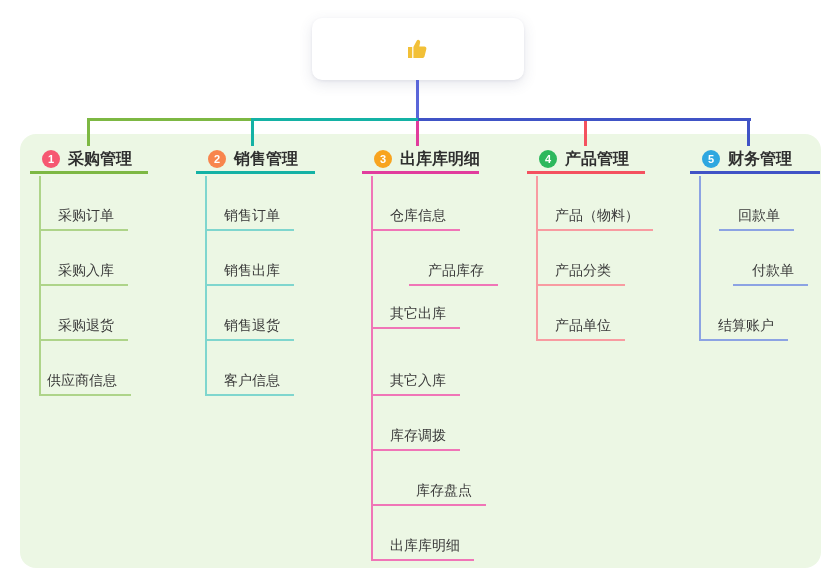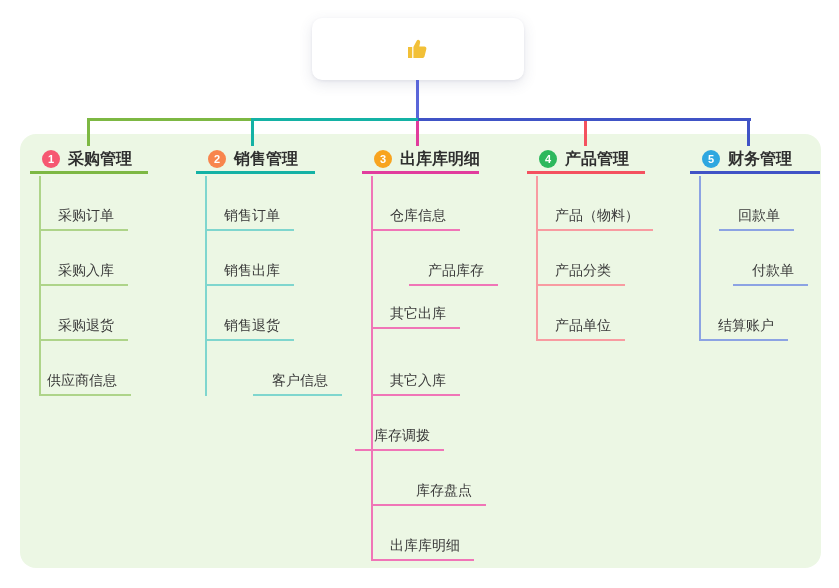--- a/index.html
+++ b/index.html
@@ -76,31 +76,31 @@
       <div class="child-node" style="left: 39px; top: 316px; border-bottom: 2px solid rgb(174, 212, 137); text-align: center;">采购退货</div>
       <div class="child-node" style="left: 39px; top: 371px; border-bottom: 2px solid rgb(174, 212, 137); padding-left: 8px;">供应商信息</div>
       <div class="branch-title" style="left: 196px; width: 107px; border-bottom: 3px solid rgb(20, 178, 165);">
         <span class="badge" style="background: rgb(248, 133, 77);">2</span>
         <span>销售管理</span>
       </div>
       <div class="line" style="left: 205px; top: 176px; width: 2px; height: 220px; background: rgb(127, 214, 206);"></div>
       <div class="child-node" style="left: 205px; top: 206px; border-bottom: 2px solid rgb(127, 214, 206);">销售订单</div>
       <div class="child-node" style="left: 205px; top: 261px; border-bottom: 2px solid rgb(127, 214, 206);">销售出库</div>
       <div class="child-node" style="left: 205px; top: 316px; border-bottom: 2px solid rgb(127, 214, 206); text-align: center;">销售退货</div>
-      <div class="child-node" style="left: 205px; top: 371px; border-bottom: 2px solid rgb(127, 214, 206); margin-left: 48px;">客户信息</div>
+      <div class="child-node" style="left: 205px; top: 371px; border-bottom: 2px solid rgb(127, 214, 206);">客户信息</div>
       <div class="branch-title" style="left: 362px; width: 105px; border-bottom: 3px solid rgb(225, 60, 157);">
         <span class="badge" style="background: rgb(248, 164, 31);">3</span>
         <span>出库库明细</span>
       </div>
       <div class="line" style="left: 371px; top: 176px; width: 2px; height: 385px; background: rgb(240, 117, 183);"></div>
       <div class="child-node" style="left: 371px; top: 206px; border-bottom: 2px solid rgb(240, 117, 183);">仓库信息</div>
       <div class="child-node" style="left: 371px; top: 261px; border-bottom: 2px solid rgb(240, 117, 183); margin-left: 38px;">产品库存</div>
       <div class="child-node" style="left: 371px; top: 304px; border-bottom: 2px solid rgb(240, 117, 183);">其它出库</div>
       <div class="child-node" style="left: 371px; top: 371px; border-bottom: 2px solid rgb(240, 117, 183);">其它入库</div>
-      <div class="child-node" style="left: 355px; top: 426px; border-bottom: 2px solid rgb(240, 117, 183);">库存调拨</div>
+      <div class="child-node" style="left: 371px; top: 426px; border-bottom: 2px solid rgb(240, 117, 183);">库存调拨</div>
       <div class="child-node" style="left: 371px; top: 481px; border-bottom: 2px solid rgb(240, 117, 183); padding-left: 45px;">库存盘点</div>
       <div class="child-node" style="left: 371px; top: 536px; border-bottom: 2px solid rgb(240, 117, 183);">出库库明细</div>
       <div class="branch-title" style="left: 527px; width: 106px; border-bottom: 3px solid rgb(244, 81, 95);">
         <span class="badge" style="background: rgb(45, 184, 93);">4</span>
         <span>产品管理</span>
       </div>
       <div class="line" style="left: 536px; top: 176px; width: 2px; height: 165px; background: rgb(248, 155, 161);"></div>
       <div class="child-node" style="left: 536px; top: 206px; border-bottom: 2px solid rgb(248, 155, 161);">产品（物料）</div>
       <div class="child-node" style="left: 536px; top: 261px; border-bottom: 2px solid rgb(248, 155, 161);">产品分类</div>
       <div class="child-node" style="left: 536px; top: 316px; border-bottom: 2px solid rgb(248, 155, 161);">产品单位</div>

